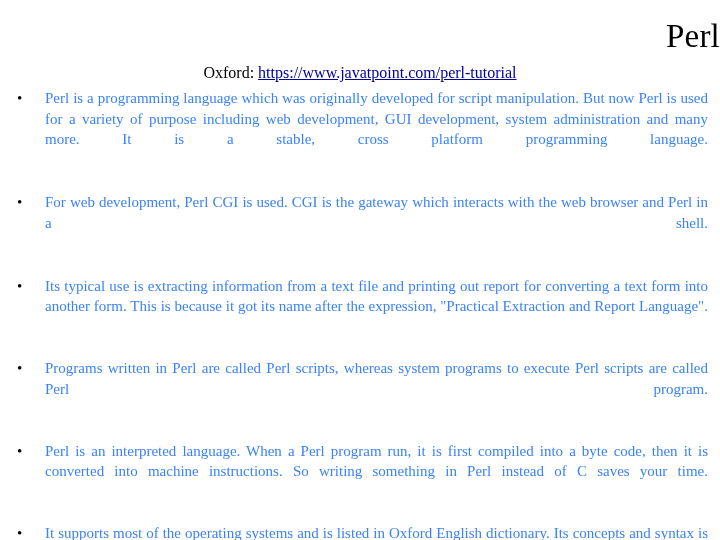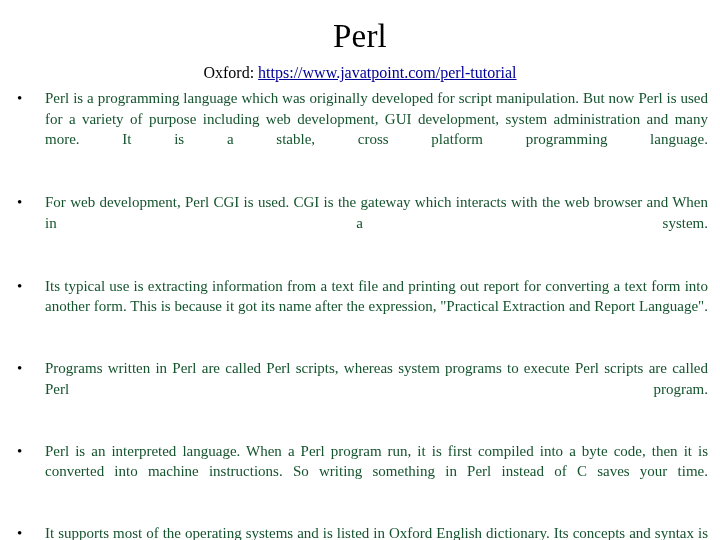--- a/index.html
+++ b/index.html
@@ -21,21 +21,21 @@
     height: 540px;
     background: #ffffff;
   }
 
   
   .slide-title {
     position: absolute;
     top: 16px;
     left: 0;
     width: 720px;
-    text-align: center;
+    text-align: right;
     font-size: 33px;
     line-height: 40px;
     font-weight: normal;
     color: #000000;
     letter-spacing: 0.2px;
   }
 
   
   .source-line {
     position: absolute;
@@ -85,21 +85,21 @@
     color: #000000;
     user-select: none;
   }
 
   .bullet-text {
     flex: 1 1 auto;
     font-size: 15px;
     line-height: 20.5px;
     text-align: justify;
     text-justify: inter-word;
-    color: #14532d;
+    color: #3b82f6;
     hyphens: none;
   }
   
   .bullet-text::after {
     content: "";
     display: inline-block;
     width: 100%;
   }
 
   
@@ -122,21 +122,21 @@
 
   <div class="body-block">
 
     <div class="bullet-row b1">
       <span class="bullet-marker">•</span>
       <span class="bullet-text">Perl is a programming language which was originally developed for script manipulation. But now Perl is used for a variety of purpose including web development, GUI development, system administration and many more. It is a stable, cross platform programming language.</span>
     </div>
 
     <div class="bullet-row b2">
       <span class="bullet-marker">•</span>
-      <span class="bullet-text">For web development, Perl CGI is used. CGI is the gateway which interacts with the web browser and When in a system.</span>
+      <span class="bullet-text">For web development, Perl CGI is used. CGI is the gateway which interacts with the web browser and Perl in a shell.</span>
     </div>
 
     <div class="bullet-row b3">
       <span class="bullet-marker">•</span>
       <span class="bullet-text">Its typical use is extracting information from a text file and printing out report for converting a text form into another form. This is because it got its name after the expression, "Practical Extraction and Report Language".</span>
     </div>
 
     <div class="bullet-row b4">
       <span class="bullet-marker">•</span>
       <span class="bullet-text">Programs written in Perl are called Perl scripts, whereas system programs to execute Perl scripts are called Perl program.</span>

